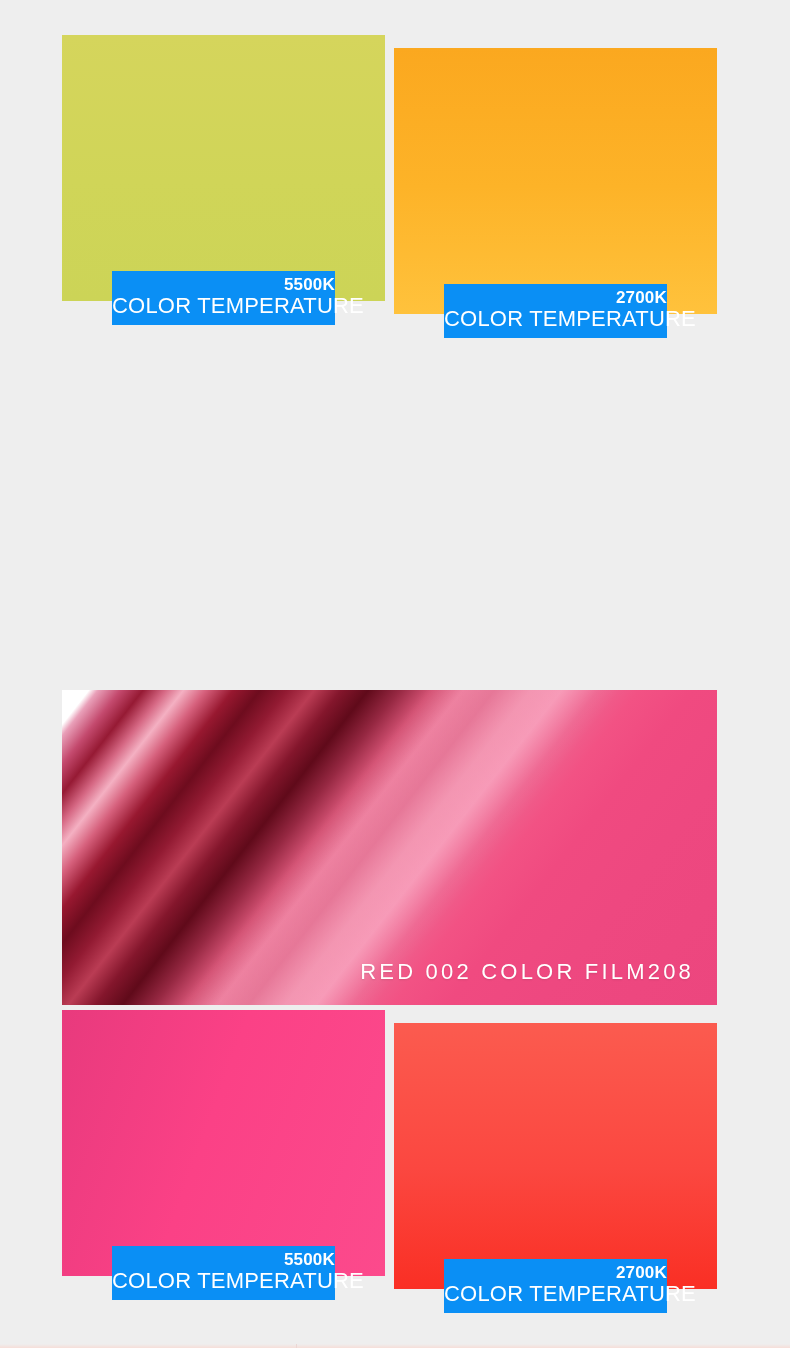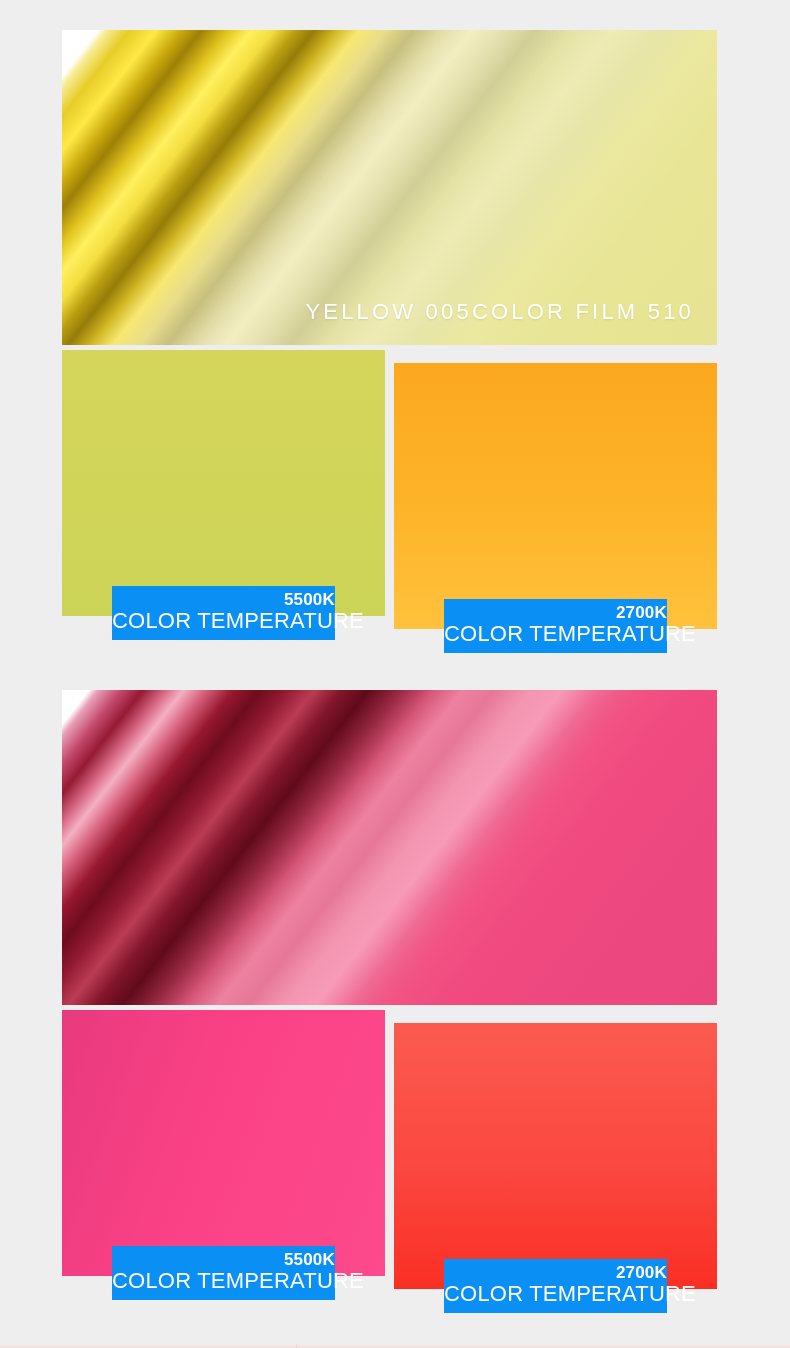--- a/index.html
+++ b/index.html
@@ -213,24 +213,20 @@
     background: rgba(235,215,212,1);
   }
 </style>
 </head>
 <body>
 
 <div class="page">
 
   <div class="product-block" id="block-yellow">
 
-    <div class="hero">
-      <div class="hero-foil foil-yellow"></div>
-      <div class="hero-label">YELLOW 005COLOR FILM 510</div>
-    </div>
 
     <div class="swatch-row">
 
       <div class="swatch-cell left">
         <div class="swatch-chip chip-yellow-5500"></div>
         <div class="temp-badge">
           <span class="kelvin">5500K</span>
           <span class="caption">COLOR TEMPERATURE</span>
         </div>
       </div>
@@ -243,20 +239,21 @@
         </div>
       </div>
 
     </div>
   </div>
 
   <div class="product-block" id="block-red">
 
     <div class="hero">
       <div class="hero-foil foil-red"></div>
+      <div class="hero-label">RED 002 COLOR FILM208</div>
     </div>
 
     <div class="swatch-row">
 
       <div class="swatch-cell left">
         <div class="swatch-chip chip-red-5500"></div>
         <div class="temp-badge">
           <span class="kelvin">5500K</span>
           <span class="caption">COLOR TEMPERATURE</span>
         </div>

